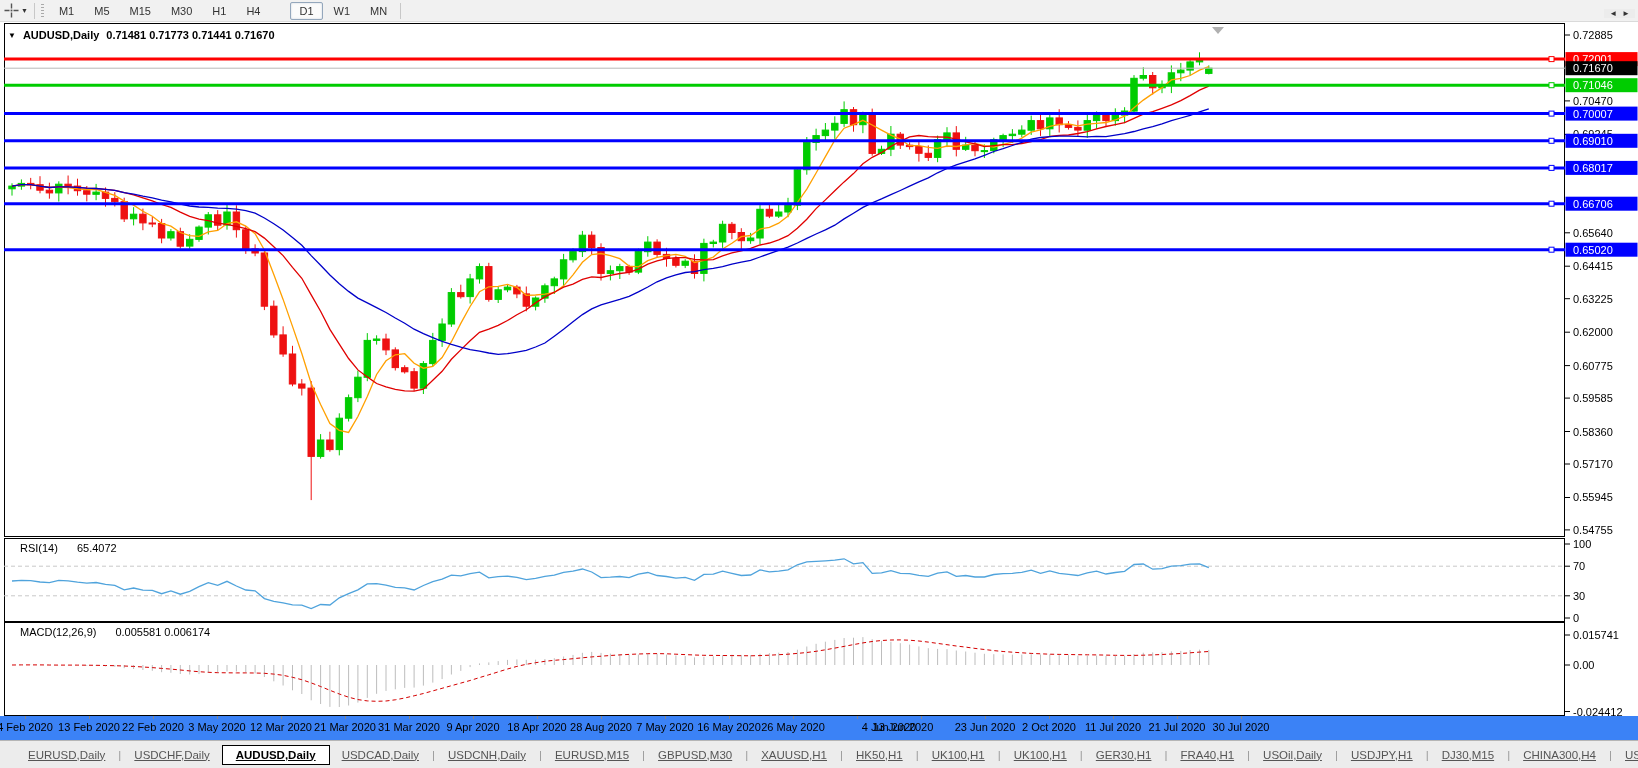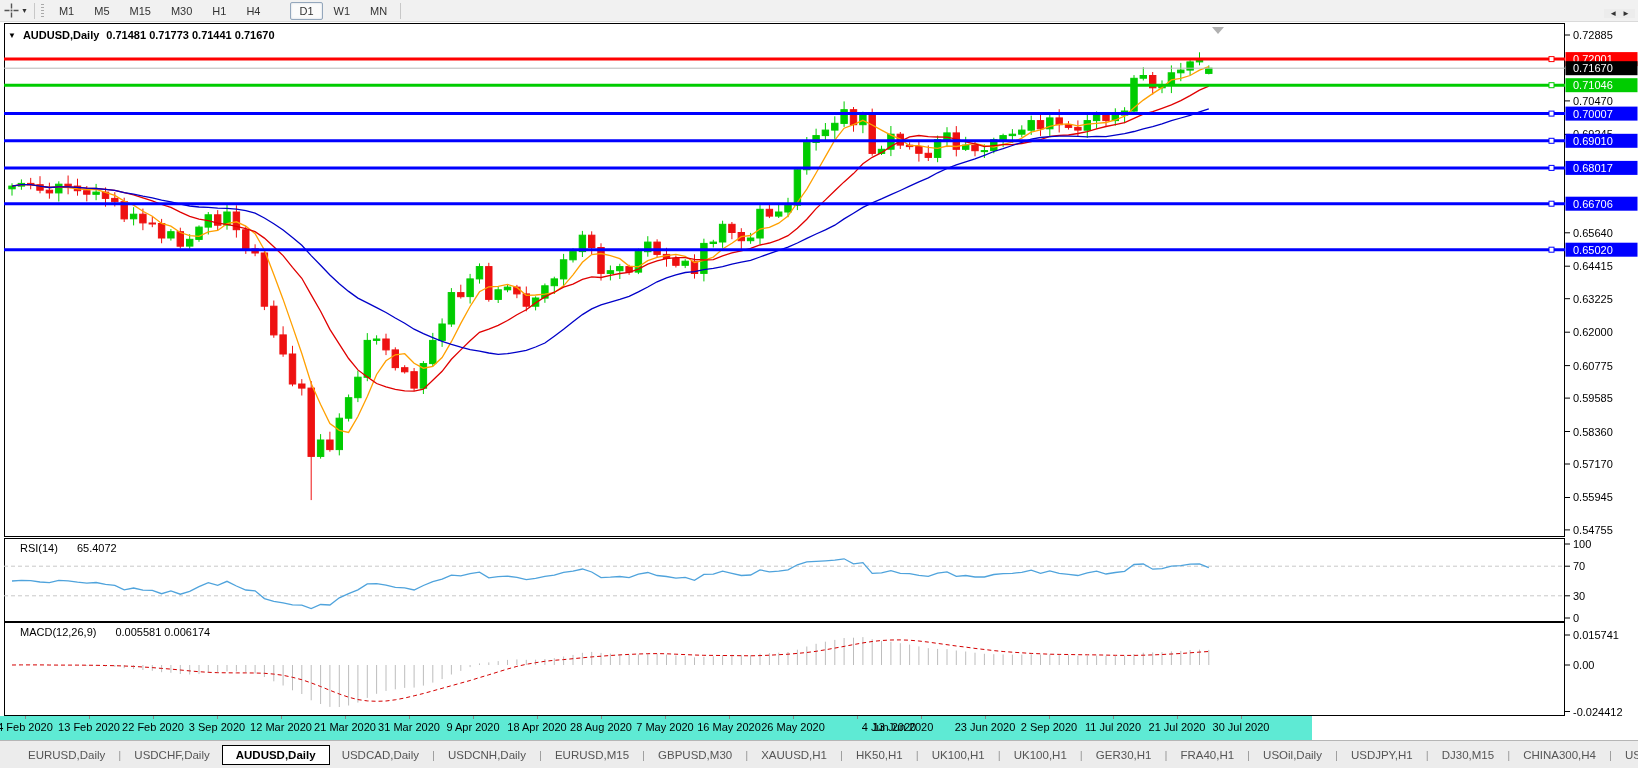--- a/index.html
+++ b/index.html
@@ -21,28 +21,28 @@
   .panel{position:absolute;left:0;width:1638px;background:#FFF;}
   #p-main{top:22px;height:516px;}
   #p-rsi{top:538px;height:84px;}
   #p-macd{top:622px;height:94px;}
   .panel svg{position:absolute;left:0;top:0;}
   .chart-title{position:absolute;left:8px;top:7px;font-size:11px;font-weight:700;color:#000;
                display:flex;align-items:center;gap:7px;}
   .title-caret{font-size:8px;}
   .ind-label{position:absolute;left:20px;top:4px;font-size:11px;color:#000;display:flex;gap:19px;}
   
-  .date-axis{position:absolute;top:716px;left:0;width:1312px;height:24px;background:#5eead4;font-size:11px;}
+  .date-axis{position:absolute;top:716px;left:0;width:1638px;height:24px;background:#3b82f6;font-size:11px;}
   .date-axis .dlbl{position:absolute;top:5px;width:96px;margin-left:-48px;text-align:center;white-space:nowrap;}
   .date-axis .dtick{position:absolute;top:0;width:1px;height:3px;background:#888;}
   
   .tabbar{position:absolute;top:740px;left:0;width:1638px;height:28px;background:#ECECEC;
           border-top:1px solid #B5B5B5;display:flex;align-items:center;padding-left:16px;
           box-sizing:border-box;overflow:hidden;font-size:11.5px;color:#555;white-space:nowrap;}
-  .tab{padding:4px 12px;cursor:default;}
+  .tab{padding:4px 12px;cursor:default;text-decoration:underline;}
   .tab.active{background:#FFF;border:1px solid #000;font-weight:700;color:#000;padding:3px 13px;}
   .tab-sep{color:#999;padding:0 1px;}
   .tab-arrows{position:absolute;right:3px;top:9px;font-size:8px;color:#333;letter-spacing:5px;
               background:#ECECEC;padding-left:5px;}
 </style>
 </head>
 <body>
 
 <div class="screen">
 
@@ -568,21 +568,21 @@
   </div>
 
   <div class="date-axis" id="date-axis">
       <span class="dtick" style="left: 25px;"></span>
       <span class="dlbl" style="left: 25px;">4 Feb 2020</span>
       <span class="dtick" style="left: 89px;"></span>
       <span class="dlbl" style="left: 89px;">13 Feb 2020</span>
       <span class="dtick" style="left: 153px;"></span>
       <span class="dlbl" style="left: 153px; text-align: center;">22 Feb 2020</span>
       <span class="dtick" style="left: 217px;"></span>
-      <span class="dlbl" style="left: 217px;">3 Sep 2020</span>
+      <span class="dlbl" style="left: 217px;">3 May 2020</span>
       <span class="dtick" style="left: 281px;"></span>
       <span class="dlbl" style="left: 281px;">12 Mar 2020</span>
       <span class="dtick" style="left: 345px;"></span>
       <span class="dlbl" style="left: 345px;">21 Mar 2020</span>
       <span class="dtick" style="left: 409px;"></span>
       <span class="dlbl" style="left: 409px;">31 Mar 2020</span>
       <span class="dtick" style="left: 473px;"></span>
       <span class="dlbl" style="left: 473px;">9 Apr 2020</span>
       <span class="dtick" style="left: 537px;"></span>
       <span class="dlbl" style="left: 537px;">18 Apr 2020</span>
@@ -594,21 +594,21 @@
       <span class="dlbl" style="left: 729px;">16 May 2020</span>
       <span class="dtick" style="left: 793px;"></span>
       <span class="dlbl" style="left: 793px;">26 May 2020</span>
       <span class="dtick" style="left: 857px;"></span>
       <span class="dlbl" style="left: 889px;">4 Jun 2020</span>
       <span class="dtick" style="left: 921px;"></span>
       <span class="dlbl" style="left: 903px;">13 Jun 2020</span>
       <span class="dtick" style="left: 985px;"></span>
       <span class="dlbl" style="left: 985px;">23 Jun 2020</span>
       <span class="dtick" style="left: 1049px;"></span>
-      <span class="dlbl" style="left: 1049px;">2 Sep 2020</span>
+      <span class="dlbl" style="left: 1049px;">2 Oct 2020</span>
       <span class="dtick" style="left: 1113px;"></span>
       <span class="dlbl" style="left: 1113px;">11 Jul 2020</span>
       <span class="dtick" style="left: 1177px;"></span>
       <span class="dlbl" style="left: 1177px;">21 Jul 2020</span>
       <span class="dtick" style="left: 1241px;"></span>
       <span class="dlbl" style="left: 1241px;">30 Jul 2020</span>
     </div>
 
   <div class="tabbar" id="tabbar">
       <span class="tab">EURUSD,Daily</span>

